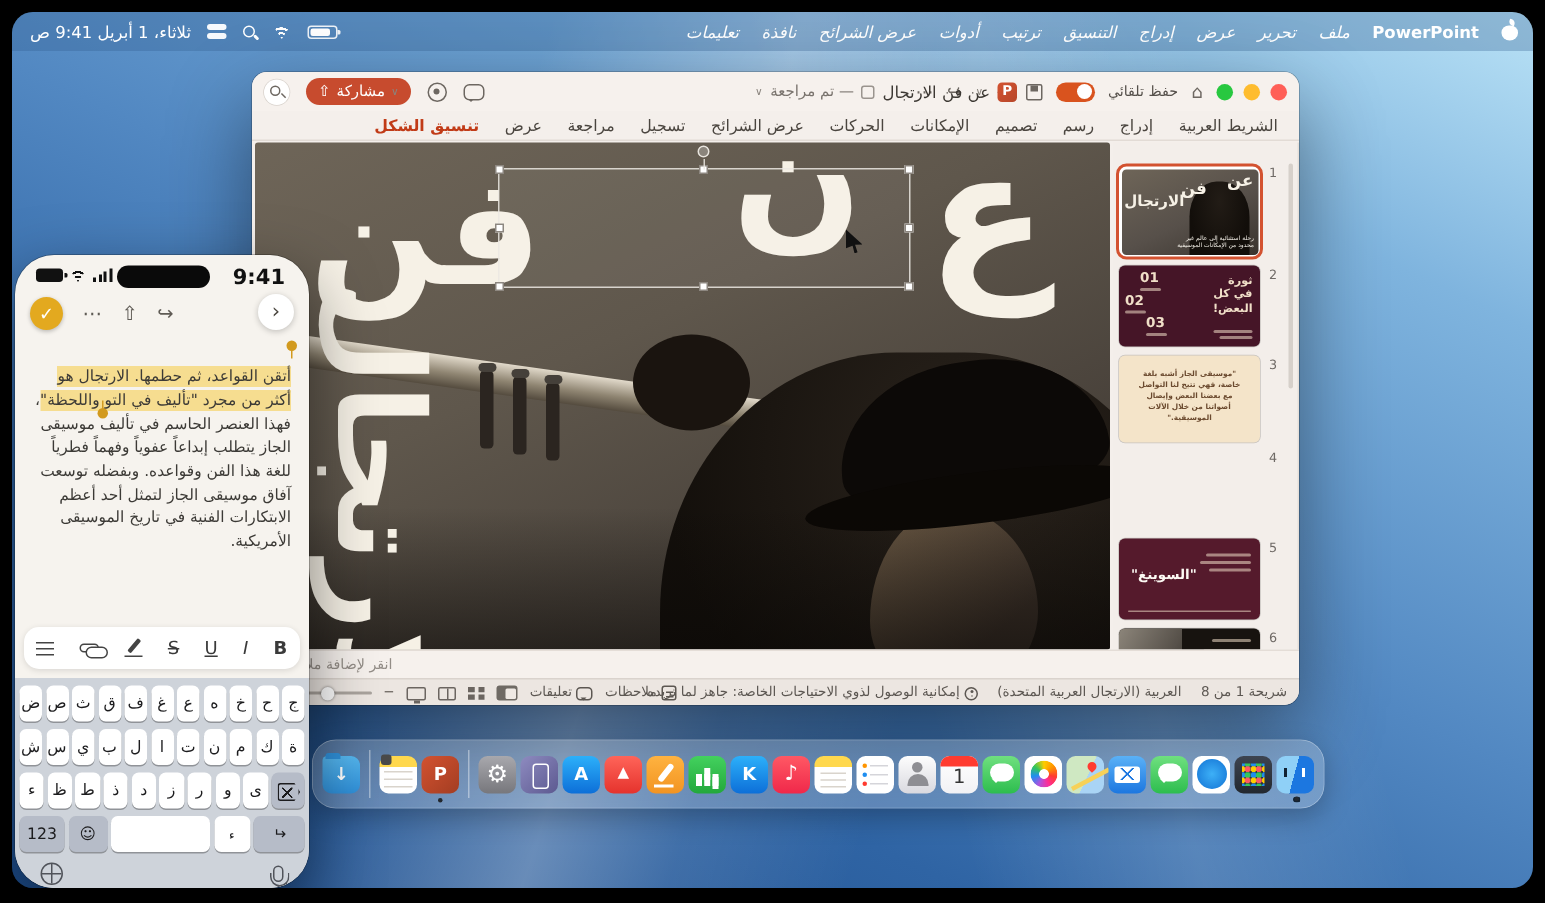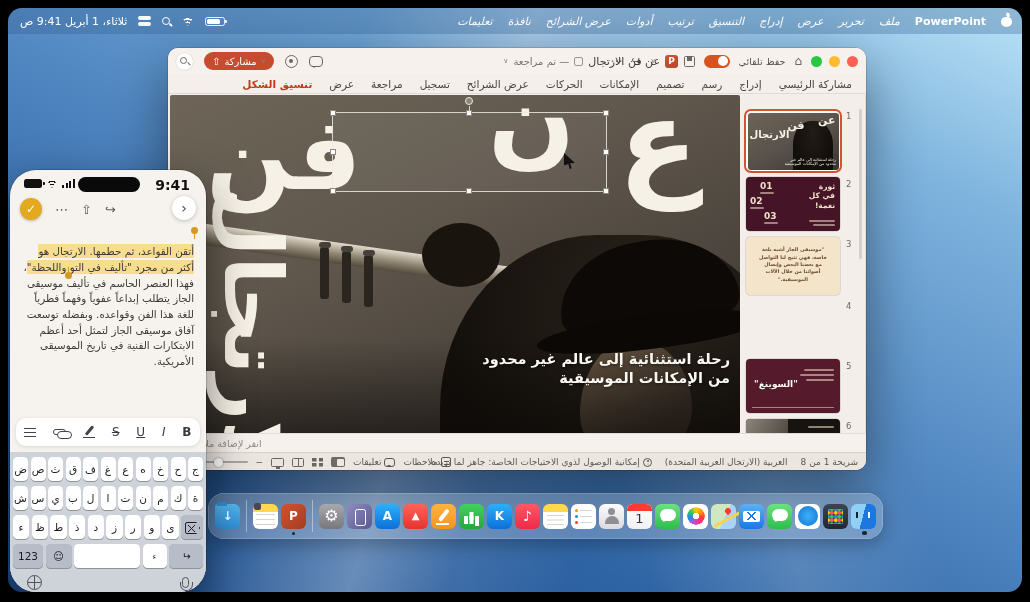--- a/index.html
+++ b/index.html
@@ -297,45 +297,41 @@
           <span>⇧</span>
         </span>
         <span class="rec-ic"></span>
         <span class="bub-ic"></span>
       </div>
     </div>
 
     <div class="tabsrow">
       <div data-repeat="ribbon.tabs">
         
-      <span class="tab">مشاركة الرئيسي</span><span class="tab">إدراج</span><span class="tab">رسم</span><span class="tab">تصميم</span><span class="tab">الإمكانات</span><span class="tab">الحركات</span><span class="tab">عرض الشرائح</span><span class="tab">تسجيل</span><span class="tab">مراجعة</span><span class="tab">عرض</span><span class="tab active">تنسيق الشكل</span></div>
+      <span class="tab">الشريط العربية</span><span class="tab">إدراج</span><span class="tab">رسم</span><span class="tab">تصميم</span><span class="tab">الإمكانات</span><span class="tab">الحركات</span><span class="tab">عرض الشرائح</span><span class="tab">تسجيل</span><span class="tab">مراجعة</span><span class="tab">عرض</span><span class="tab active">تنسيق الشكل</span></div>
     </div>
 
     <div class="slide">
       <div class="t-bell"></div>
       <div class="trumpet"></div>
       <div class="valve" style="left:150px"></div>
       <div class="valve" style="left:172px;top:156px"></div>
       <div class="valve" style="left:194px;top:160px"></div>
       <div class="fig-body">
         <div class="fig-face"></div>
 
         <div class="fig-hat"></div>
         <div class="fig-brim"></div>
       </div>
       <div class="hand"></div>
       <div class="slide-shade"></div>
       <span class="bigletter l-an">ع</span>
       <span class="bigletter l-noon">ن</span>
       <span class="bigletter l-fan">فن</span>
       <span class="bigletter l-art">الارتجال</span>
-      <div class="caption">
-        <div>رحلة استثنائية إلى عالم غير محدود</div>
-        <div>من الإمكانات الموسيقية</div>
-      </div>
       <div class="selbox">
         <span class="h" style="left:0;top:0"></span>
         <span class="h" style="left:50%;top:0"></span>
         <span class="h" style="left:100%;top:0"></span>
         <span class="h" style="left:0;top:50%"></span>
         <span class="h" style="left:100%;top:50%"></span>
         <span class="h" style="left:0;top:100%"></span>
         <span class="h" style="left:50%;top:100%"></span>
         <span class="h" style="left:100%;top:100%"></span>
       </div>
@@ -350,21 +346,21 @@
           <span class="a" style="right:3px;top:1px;font-size:11px">عن</span>
           <span class="a" style="right:34px;top:6px;font-size:11px">فن</span>
           <span class="a" style="left:2px;top:16px;font-size:10px">الارتجال</span>
           <div class="th1-cap">رحلة استثنائية إلى عالم غير محدود من الإمكانات الموسيقية</div>
         </div>
       </div>
       <div class="thumb th2">
         <div class="ttl">
           <div>ثورة</div>
               <div>في كل</div>
-              <div>نغمة!</div>
+              <div>البعض!</div>
         </div>
         <span class="n" style="left:14px;top:4px">01</span>
         <span class="n" style="left:4px;top:19px">02</span>
         <span class="n" style="left:18px;top:34px">03</span>
         <span class="bar" style="left:14px;top:15px;width:14px"></span>
         <span class="bar" style="left:4px;top:30px;width:14px"></span>
         <span class="bar" style="left:18px;top:45px;width:14px"></span>
         <span class="bar" style="right:5px;bottom:9px;width:26px"></span>
         <span class="bar" style="right:5px;bottom:5px;width:22px"></span>
       </div>

